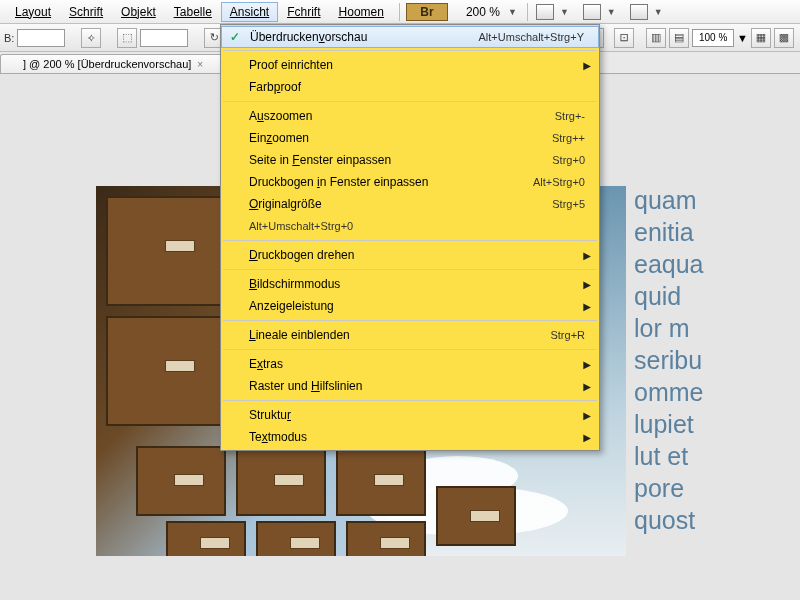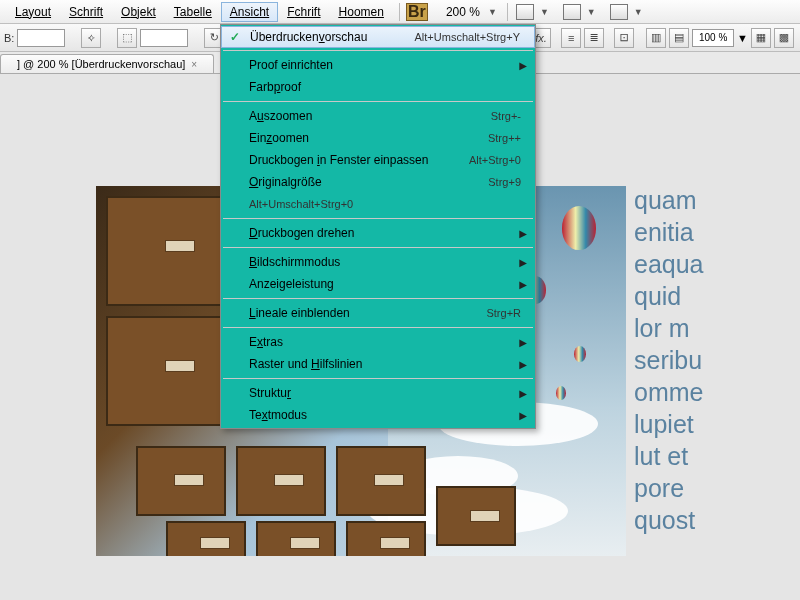--- a/index.html
+++ b/index.html
@@ -16,35 +16,35 @@
   
   .toolbar { height: 28px; background: linear-gradient(#f9f9f9,#e6e6e6); border-bottom:1px solid #bcbcbc; display:flex; align-items:center; font-size:11px; padding:0 4px; gap:3px; position:relative; z-index:4; }
   .toolbar .lbl { color:#333; }
   .toolbar .field { width:48px; height:18px; background:#fff; border:1px solid #999; }
   .toolbar .btn { width:20px; height:20px; border:1px solid #aaa; background:linear-gradient(#fefefe,#e5e5e5); display:flex; align-items:center; justify-content:center; color:#444; font-size:11px; }
   .toolbar .gap { width:10px; }
   .toolbar .right { position:absolute; right:6px; display:flex; gap:3px; align-items:center; }
   .toolbar .numfield { width:42px; height:18px; background:#fff; border:1px solid #999; font-size:10px; display:flex; align-items:center; justify-content:center; }
   
   .tabbar { height:22px; background:#e9e9e9; border-bottom:1px solid #aaa; display:flex; align-items:flex-end; font-size:11px; position:relative; z-index:3; }
-  .tab { background:linear-gradient(#fcfcfc,#ececec); border:1px solid #aaa; border-bottom:none; padding:3px 16px; display:flex; align-items:center; gap:6px; border-radius:3px 3px 0 0;justify-content:space-between; }
+  .tab { background:linear-gradient(#fcfcfc,#ececec); border:1px solid #aaa; border-bottom:none; padding:3px 22px; display:flex; align-items:center; gap:6px; border-radius:3px 3px 0 0;justify-content:space-between; }
   .tab .close { font-size:10px; color:#777; }
   
   .page { position:absolute; left:0; right:0; top:74px; bottom:0; background:#e5e5e5; }
   .photo { position:absolute; left:96px; top:112px; width:530px; height:370px; background:linear-gradient(135deg,#3b2a18 0%, #6b4a27 30%, #a7c4d9 55%, #d8e6ee 100%); overflow:hidden; }
   .drawer { position:absolute; background:#7a5028; border:2px solid #3c2a15; }
   .drawer::after { content:""; position:absolute; left:42%; top:40%; width:28px; height:10px; background:#e0d3b8; border:1px solid #5a3c1e; }
   .sky { position:absolute; right:0; top:0; width:45%; height:100%; background:linear-gradient(#6a95b0,#bdd3df 60%, #e8eef1); }
   .cloud { position:absolute; background:#fff; border-radius:50%; opacity:0.9; }
   .balloon { position:absolute; width:22px; height:28px; border-radius:50% 50% 48% 48%; background:linear-gradient(90deg,#b23,#eea 40%,#38a 70%,#b23); }
   
   .bodytext { position:absolute; right:-4px; top:110px; width:170px; font-family: Georgia, serif; font-size:25px; line-height:32px; color:#5a82a0; }
   .bodytext div { white-space:nowrap; }
   
-  .dropdown { position:absolute; left:220px; top:24px; width:316px; background:#14b8a6; border:1px solid #8a8a8a; box-shadow:3px 3px 6px rgba(0,0,0,0.3); z-index:50; font-size:12px; padding:2px 0; }
+  .dropdown { position:absolute; left:220px; top:24px; width:380px; background:#fde047; border:1px solid #8a8a8a; box-shadow:3px 3px 6px rgba(0,0,0,0.3); z-index:50; font-size:12px; padding:2px 0; }
   .dropdown .row { display:flex; align-items:center; height:22px; padding:0 14px 0 28px; position:relative; cursor:default; }
   .dropdown .row.checked::before { content:"✓"; position:absolute; left:8px; color:#2a5; font-weight:bold; }
   .dropdown .row.selected { background:linear-gradient(#eaf3fc,#d3e5f7); border:1px solid #8ab4dd; margin:-1px 0; }
   .dropdown .row .label { flex:1; }
   .dropdown .row .label .u { text-decoration: underline; }
   .dropdown .row .shortcut { color:#333; font-size:11px; }
   .dropdown .row .arrow { position:absolute; right:8px; font-size:10px; color:#222; }
   .dropdown hr { border:none; border-top:1px solid #c8c8c8; margin:3px 2px; }
 </style>
 </head>
@@ -52,21 +52,21 @@
 
 <div class="menubar">
   <span class="mitem"><span class="u">L</span><span>ayout</span></span>
   <span class="mitem"><span class="u">S</span><span>chrift</span></span>
   <span class="mitem"><span class="u">O</span><span>bjekt</span></span>
   <span class="mitem"><span class="u">T</span><span>abelle</span></span>
   <span class="mitem active"><span class="u">A</span><span>nsicht</span></span>
   <span class="mitem"><span class="u">F</span><span>chrift</span></span>
   <span class="mitem"><span class="u">H</span><span>oomen</span></span>
   <span class="sep"></span>
-  <span class="btn" style="width:22px;height:18px;font-weight:bold;background:#c9a24a;color:#3a2a10;border:1px solid #7a5a20;display:flex;align-items:center;justify-content:center;font-size:16px">Br</span>
+  <span class="btn" style="width:42px;height:18px;font-weight:bold;background:#c9a24a;color:#3a2a10;border:1px solid #7a5a20;display:flex;align-items:center;justify-content:center;font-size:12px">Br</span>
   <span style="width:14px"></span>
   <span class="zoom">200 %</span>
   <span class="dd">▼</span>
   <span class="sep"></span>
   <span class="ico" style="background:linear-gradient(#fff,#ddd)"></span>
     <span class="dd">▼</span>
   <span style="width:8px"></span>
   <span class="ico" style="background:linear-gradient(#fff,#ddd)"></span>
     <span class="dd">▼</span>
   <span style="width:8px"></span>
@@ -172,26 +172,30 @@
     <hr>
     <div class="row">
       <span class="label">A<span class="u">u</span>szoomen</span>
       <span class="shortcut">Strg+-</span>
     </div>
     <div class="row">
       <span class="label">Ein<span class="u">z</span>oomen</span>
       <span class="shortcut">Strg++</span>
     </div>
     <div class="row">
+      <span class="label">Seite in <span class="u">F</span>enster einpassen</span>
+      <span class="shortcut">Strg+0</span>
+    </div>
+    <div class="row">
       <span class="label">Druckbogen <span class="u">i</span>n Fenster einpassen</span>
       <span class="shortcut">Alt+Strg+0</span>
     </div>
     <div class="row">
       <span class="label"><span class="u">O</span>riginalgröße</span>
-      <span class="shortcut">Strg+9</span>
+      <span class="shortcut">Strg+5</span>
     </div>
     <div class="row">
       <span class="shortcut">Alt+Umschalt+Strg+0</span>
     </div>
     <hr>
     <div class="row">
       <span class="label"><span class="u">D</span>ruckbogen drehen</span>
       <span class="arrow">▶</span>
     </div>
     <hr>

